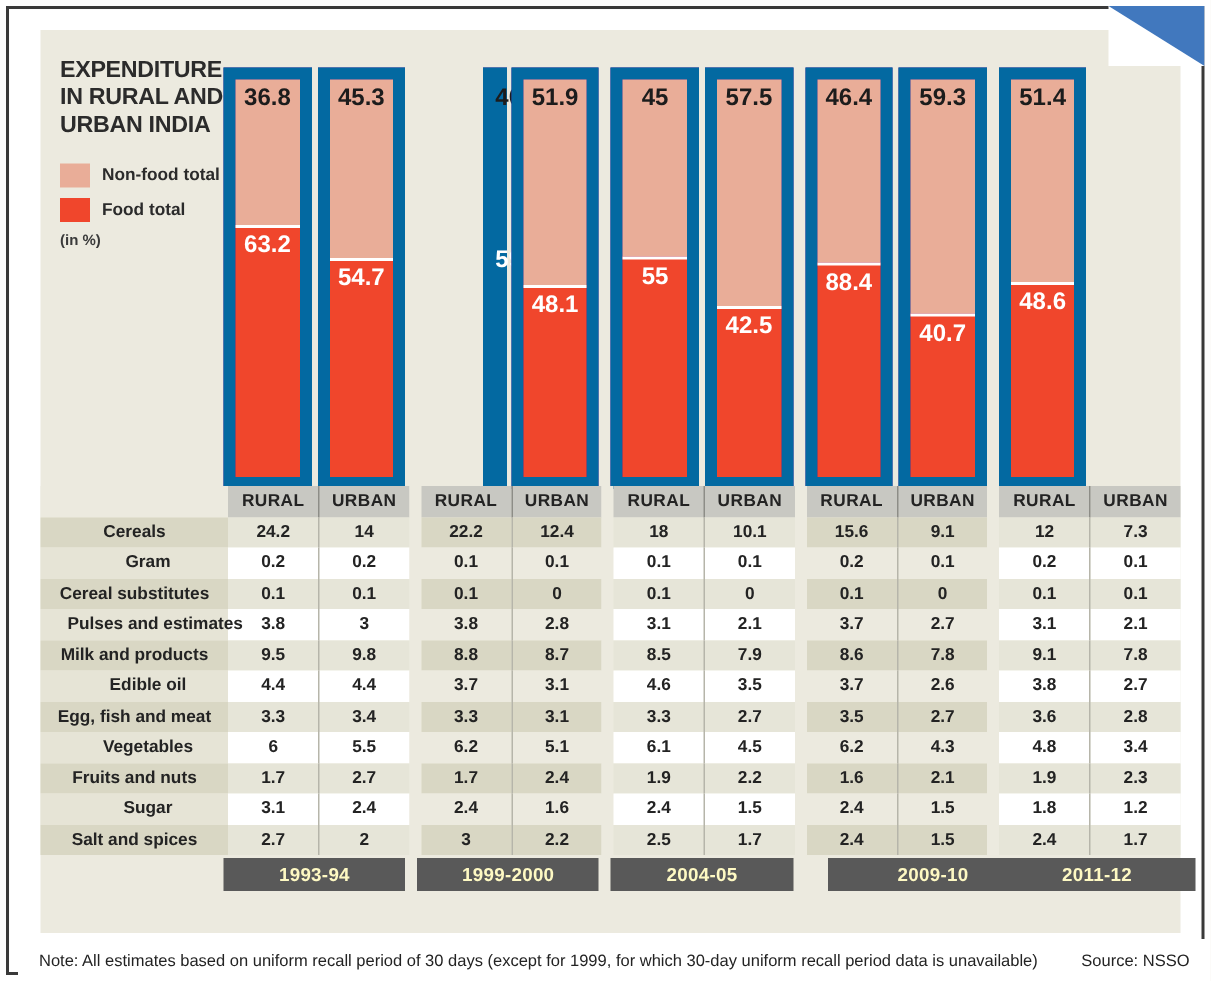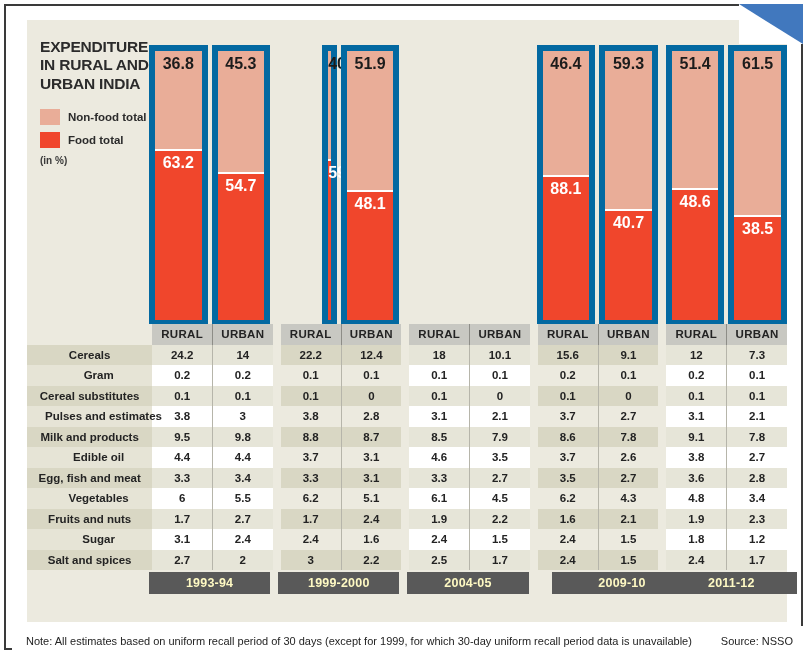--- a/index.html
+++ b/index.html
@@ -106,21 +106,21 @@
     flex-direction: column;
     justify-content: flex-end;
   }
   .bar-wrap {
     position: relative;
     width: 100%;
     height: 281px;
     margin-top: auto;
     display: flex;
     flex-direction: column;
-    border: 6px solid #0369a1;
+    border: 8px solid #0369a1;
     background: #4c1d95;
   }
   .seg-nonfood {
     background: #e9ad98;
     position: relative;
   }
   .seg-food {
     background: #f0462c;
     position: relative;
     border-top: 2px solid #ffffff;
@@ -309,28 +309,50 @@
               <div class="bar-wrap">
                 <div class="seg-nonfood" style="flex: 51.9 0 0px;">
                   <span class="val">51.9</span>
                 </div>
                 <div class="seg-food" style="flex: 48.1 0 0px;">
                   <span class="val">48.1</span>
                 </div>
               </div>
             </div>
           </div>
+          <div class="bar-group" style="left: 258.4px; width: 121.2px;">
+            <div class="bar-col" style="width: 58.6px;">
+              <div class="bar-wrap">
+                <div class="seg-nonfood" style="flex: 45 0 0px;">
+                  <span class="val">45</span>
+                </div>
+                <div class="seg-food" style="flex: 55 0 0px;">
+                  <span class="val">55</span>
+                </div>
+              </div>
+            </div>
+            <div class="bar-col" style="width: 58.6px;">
+              <div class="bar-wrap">
+                <div class="seg-nonfood" style="flex: 57.5 0 0px;">
+                  <span class="val">57.5</span>
+                </div>
+                <div class="seg-food" style="flex: 42.5 0 0px;">
+                  <span class="val">42.5</span>
+                </div>
+              </div>
+            </div>
+          </div>
           <div class="bar-group" style="left: 387.6px; width: 121.2px;">
             <div class="bar-col" style="width: 58.6px;">
               <div class="bar-wrap">
                 <div class="seg-nonfood" style="flex: 46.4 0 0px;">
                   <span class="val">46.4</span>
                 </div>
                 <div class="seg-food" style="flex: 53.6 0 0px;">
-                  <span class="val">88.1</span>
+                  <span class="val">88.4</span>
                 </div>
               </div>
             </div>
             <div class="bar-col" style="width: 58.6px;">
               <div class="bar-wrap">
                 <div class="seg-nonfood" style="flex: 59.3 0 0px;">
                   <span class="val">59.3</span>
                 </div>
                 <div class="seg-food" style="flex: 40.7 0 0px;">
                   <span class="val">40.7</span>
@@ -339,30 +361,20 @@
             </div>
           </div>
           <div class="bar-group" style="left: 516.8px; width: 121.2px;">
             <div class="bar-col" style="width: 58.6px;">
               <div class="bar-wrap">
                 <div class="seg-nonfood" style="flex: 51.4 0 0px;">
                   <span class="val">51.4</span>
                 </div>
                 <div class="seg-food" style="flex: 48.6 0 0px;">
                   <span class="val">48.6</span>
-                </div>
-              </div>
-            </div>
-            <div class="bar-col" style="width: 58.6px;">
-              <div class="bar-wrap">
-                <div class="seg-nonfood" style="flex: 61.5 0 0px;">
-                  <span class="val">61.5</span>
-                </div>
-                <div class="seg-food" style="flex: 38.5 0 0px;">
-                  <span class="val">38.5</span>
                 </div>
               </div>
             </div>
           </div>
         </div>
     </div>
 
     <div id="table-area">
       <table class="grid">
         <thead>

